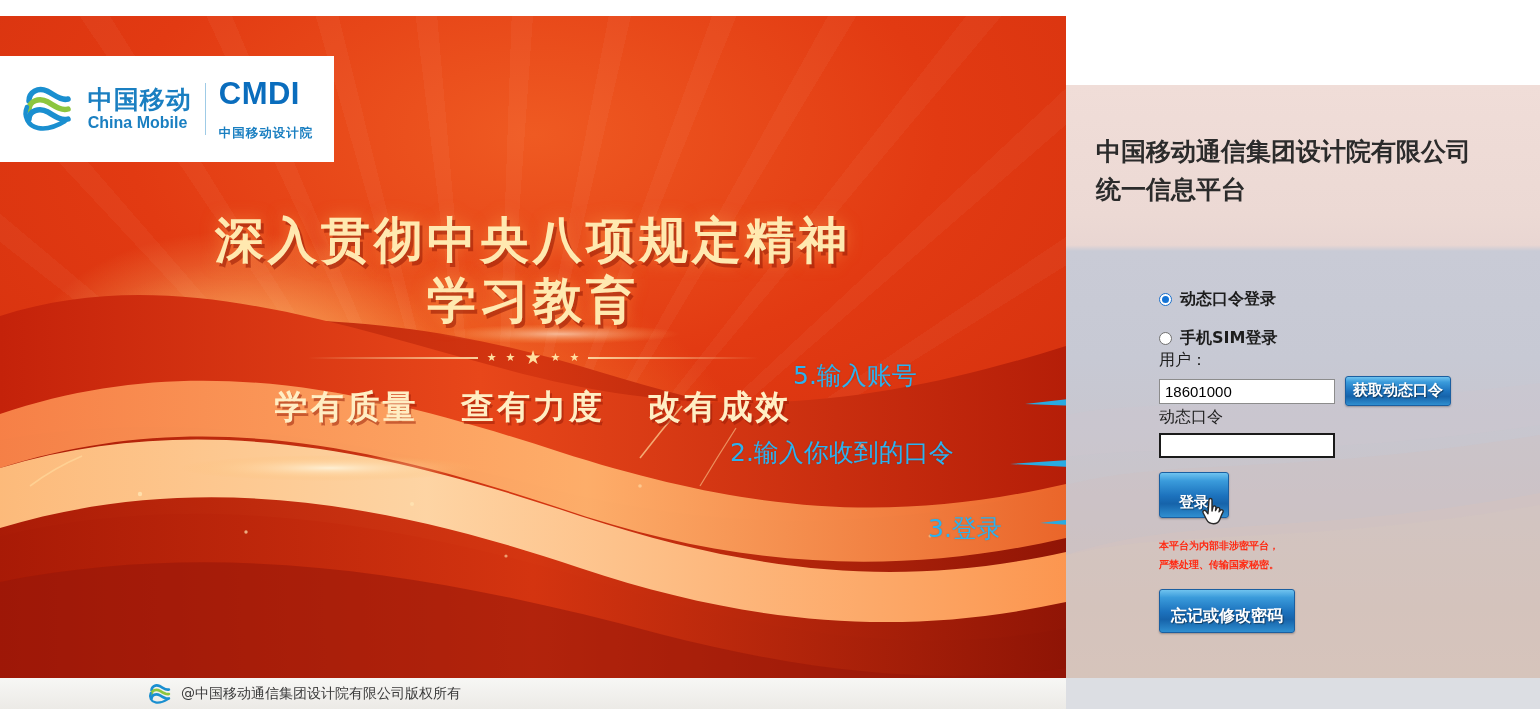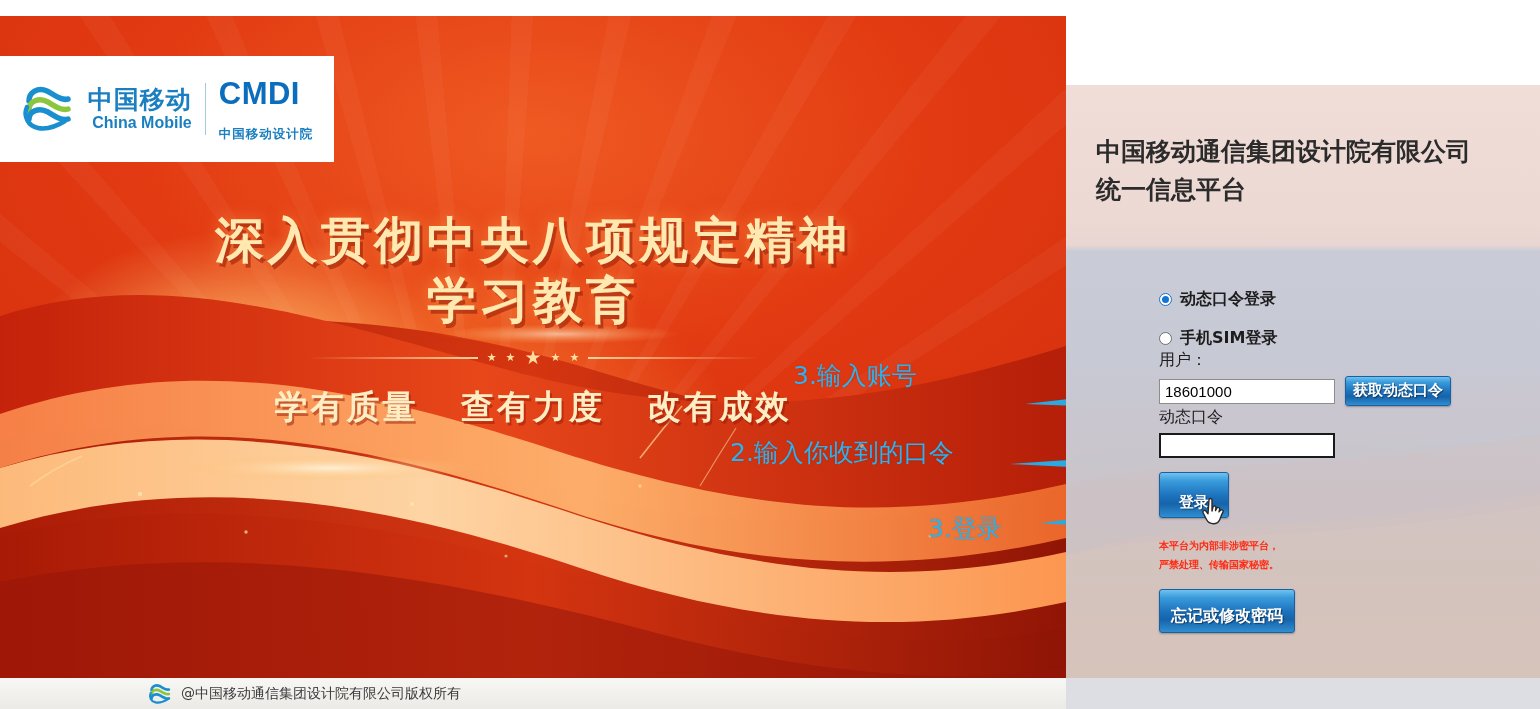--- a/index.html
+++ b/index.html
@@ -51,38 +51,38 @@
   .banner-svg { position: absolute; left: 0; top: 0; }
 
   
   .logo-box {
     position: absolute; left: 0; top: 56px;
     width: 334px; height: 106px;
     background: #ffffff;
     display: flex; align-items: center; justify-content: center;
   }
   .logo-inner { display: flex; align-items: center; gap: 13px; }
-  .logo-cn { display: flex; flex-direction: column; line-height: 1; align-items: flex-end; }
+  .logo-cn { display: flex; flex-direction: column; line-height: 1; }
   .logo-cn-top {
     font-size: 25px; font-weight: bold; color: #1a7fc1; letter-spacing: 1px;
     font-family: "DejaVu Sans", sans-serif;
   }
   .logo-cn-bot {
     font-size: 16px; font-weight: bold; color: #1a7fc1; margin-top: 3px;
     font-family: "Liberation Sans", sans-serif;
   }
   .logo-div { width: 1px; height: 52px; background: #9fcbe6; }
   .logo-en { display: flex; flex-direction: column; line-height: 1; }
   .logo-en-top {
     font-size: 31px; font-weight: bold; color: #0a6dbd; letter-spacing: 0.5px;
     font-family: "Liberation Sans", sans-serif;
   }
   .logo-en-bot {
     font-size: 12.5px; font-weight: bold; color: #1a7fc1; margin-top: 19px; letter-spacing: 1px;
-    font-family: Liberation Sans, sans-serif;
+    font-family: Liberation Mono, monospace;
   }
 
   
   .headline-wrap {
     position: absolute; left: 0; top: 196px; width: 1066px;
     text-align: center; pointer-events: none;
   }
   .headline-1, .headline-2 {
     font-family: "DejaVu Sans", sans-serif;
     font-weight: bold;
@@ -337,21 +337,21 @@
         <span class="logo-cn-bot">China Mobile</span>
       </div>
       <div class="logo-div"></div>
       <div class="logo-en">
         <span class="logo-en-top">CMDI</span>
         <span class="logo-en-bot">中国移动设计院</span>
       </div>
     </div>
   </div>
 
-  <div class="anno anno-1">3.输入账号</div>
+  <div class="anno anno-1">5.输入账号</div>
   <div class="anno anno-2">2.输入你收到的口令</div>
   <div class="anno anno-3">3.登录</div>
 
   <svg class="arrow-svg" width="1540" height="709" viewBox="0 0 1540 709">
     <g fill="#29abe2">
       <path d="M1025,404 L1130,392 L1130,383 L1158,400 L1130,417 L1130,408 Z"></path>
       <path d="M1010,464 L1128,456 L1128,448 L1156,463 L1128,478 L1128,470 Z"></path>
       <path d="M1040,523 L1130,512 L1130,503 L1158,520 L1130,537 L1130,529 Z"></path>
     </g>
   </svg>

